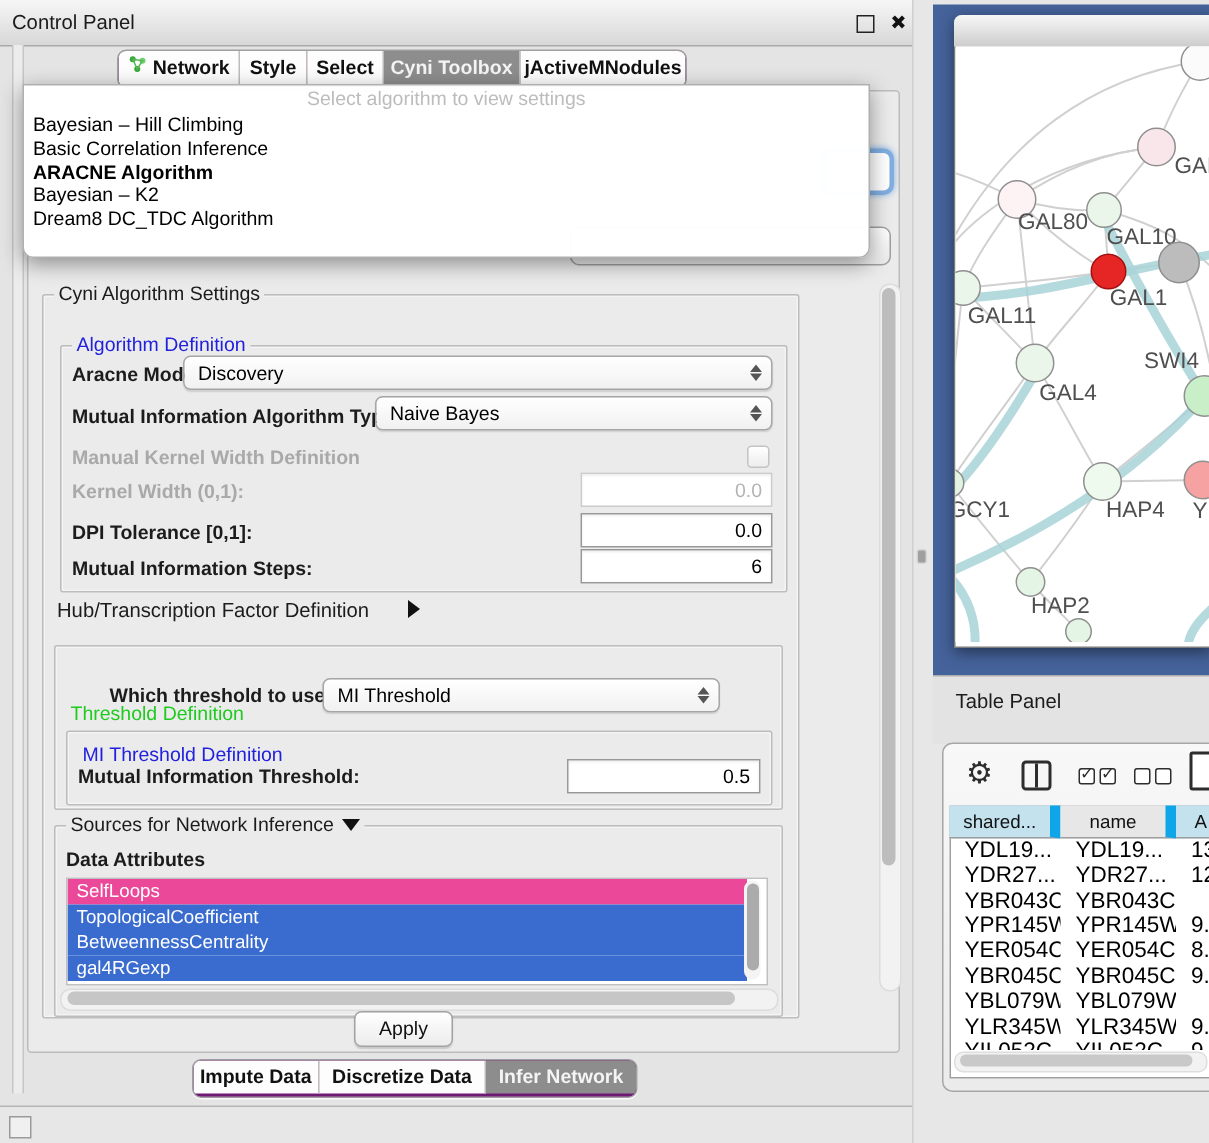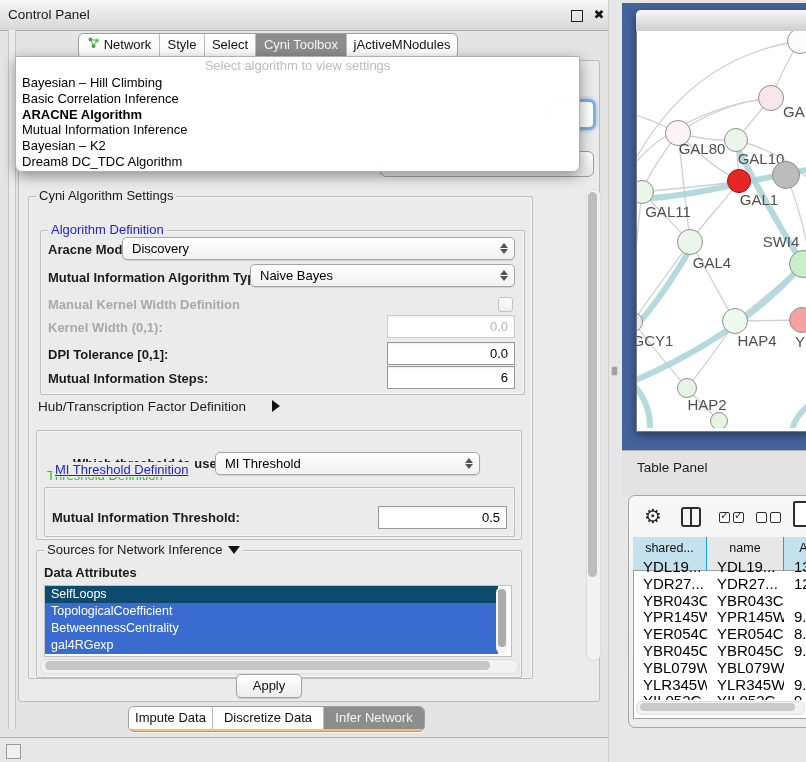--- a/index.html
+++ b/index.html
@@ -15,22 +15,22 @@
   #control-window{left:0;top:0;width:608px;height:737px;background:#e4e4e4;
     border-right:1px solid #b5b5b5;border-bottom:1px solid #b5b5b5;}
   #titlebar{left:0;top:0;width:608px;height:30px;
     background:linear-gradient(#f6f6f6,#d8d8d8);border-bottom:1px solid #aaa;}
   #title-text{left:8px;top:0;height:30px;line-height:30px;font-size:13.5px;color:#1b1b1b;}
   #float-btn{left:571px;top:10px;width:10px;height:10px;border:1.6px solid #222;background:transparent;}
   #close-btn{left:590px;top:5px;width:18px;height:20px;font-size:13px;font-weight:bold;color:#111;line-height:20px;text-align:center;}
   #left-gutter{left:8px;top:30px;width:6px;height:699px;border-left:1px solid #c6c6c6;border-right:1px solid #c6c6c6;background:#ececec;}
 
   
-  .seg-bar{display:flex;border:1px solid #9f9f9f;border-radius:6px;background:#fdba74;overflow:hidden;
-    box-shadow:0 1px 0 rgba(255,255,255,.8);}
+  .seg-bar{display:flex;border:1px solid #9f9f9f;border-radius:6px;background:#701a75;overflow:hidden;
+    box-shadow:0 1px 0 rgba(255,255,255,.8);font-weight:bold;}
   .seg{height:22px;line-height:22px;text-align:center;font-size:13px;color:#111;background:#fdfdfd;
     border-right:1px solid #bdbdbd;display:flex;align-items:center;justify-content:center;gap:4px;}
   .seg:last-child{border-right:none;}
   .seg.selected{background:#8d8d8d;color:#f4f4f4;}
   #top-tabs{left:78px;top:33px;height:24px;}
   #bottom-tabs{left:128px;top:706px;height:24px;}
 
   #content-panel{left:18px;top:60px;width:580px;height:640px;background:#ebebeb;
     border:1px solid #bcbcbc;border-radius:3px;}
 
@@ -53,21 +53,21 @@
   .t-blue{color:#2121dd;}
   .t-green{color:#1ecb1e;}
 
   #cyni-group{left:28px;top:196px;width:503px;height:481px;}
   #cyni-label{left:36px;top:188px;color:#1b1b1b;}
   #algdef-group{left:40px;top:230px;width:483px;height:163px;}
   #algdef-label{left:48px;top:222px;}
   #thresh-group{left:36px;top:430px;width:484px;height:108px;}
   #thresh-label{left:44px;top:422px;margin-top:46px;}
   #mithresh-group{left:44px;top:487px;width:469px;height:48px;}
-  #mithresh-label{left:52px;top:462px;text-decoration:underline;}
+  #mithresh-label{left:52px;top:495px;}
   #sources-group{left:36px;top:550px;width:484px;height:126px;}
   #sources-label{left:44px;top:542px;color:#1b1b1b;display:flex;align-items:center;gap:5px;}
 
   .form-label{font-size:13px;font-weight:bold;color:#1c1c1c;white-space:nowrap;}
   .form-label.disabled{color:#a9a9a9;}
   .plain-label{font-size:13.5px;color:#1c1c1c;white-space:nowrap;}
 
   
   .combo{background:linear-gradient(#ffffff,#f1f1f1);border:1px solid #a6a6a6;border-radius:5px;
     font-size:13px;color:#000;line-height:21px;padding-left:9px;box-shadow:0 1px 1px rgba(0,0,0,.12);}
@@ -124,22 +124,22 @@
   .ticon{position:absolute;color:#2d2d2d;}
   #gear-icon{left:644px;top:504px;font-size:20px;line-height:24px;}
   #split-icon{left:681px;top:507px;width:16px;height:16px;border:2px solid #2d2d2d;border-radius:3px;}
   #split-icon::after{content:"";position:absolute;left:6.5px;top:0;width:2px;height:16px;background:#2d2d2d;}
   .cb{position:absolute;width:9px;height:9px;border:1.6px solid #2d2d2d;border-radius:2px;background:#fff;}
   .cb.checked::after{content:"✓";position:absolute;left:0px;top:-4px;font-size:11px;font-weight:bold;color:#2d2d2d;}
   #doc-icon{left:793px;top:501px;width:14px;height:22px;border:2px solid #2d2d2d;border-radius:2px;background:#fff;}
 
   #tbl{left:633px;top:537px;width:173px;height:180px;background:#fff;border:1px solid #9e9e9e;overflow:hidden;}
   #tbl-header{left:633px;top:537px;width:173px;height:22px;display:flex;}
-  .th{height:34px;line-height:22px;text-align:center;font-size:12.5px;color:#111;
-    border-right:1px solid #0ea5e9;border-bottom:1px solid #9e9e9e;box-sizing:border-box;flex-shrink:0;}
+  .th{height:22px;line-height:22px;text-align:center;font-size:12.5px;color:#111;
+    border-right:7px solid #0ea5e9;border-bottom:1px solid #9e9e9e;box-sizing:border-box;flex-shrink:0;}
   .th.hl{background:#c3e2ee;}
   .th.plain{background:#e7e7e7;}
   #tbl-rows{left:633px;top:559px;width:173px;height:141px;overflow:hidden;}
   .tr{display:flex;height:16.8px;}
   .td{font-size:15px;color:#000;line-height:16.8px;padding-left:10px;white-space:nowrap;overflow:hidden;flex-shrink:0;box-sizing:border-box;}
   #tbl-hscroll{left:636px;top:701px;width:167px;height:12px;background:#f2f2f2;border:1px solid #dedede;border-radius:6px;}
   #tbl-hthumb{left:640px;top:703px;width:155px;height:8px;background:#c9c9c9;border-radius:4px;}
 
   
   #corner-icon{left:6px;top:744px;width:13px;height:13px;border:1.5px solid #9a9a9a;background:#f0f0f0;}
@@ -183,21 +183,20 @@
 
   <div class="abs" id="combo-focus-sliver"></div>
   <div class="abs" id="combo-lower-sliver"></div>
 
   <div class="abs" id="dropdown">
     <div id="dd-hint">Select algorithm to view settings</div>
     <div id="dd-items">
         <div class="dd-item">Bayesian – Hill Climbing</div>
         <div class="dd-item">Basic Correlation Inference</div>
         <div class="dd-item bold">ARACNE Algorithm</div>
-        <div class="dd-item">Mutual Information Inference</div>
         <div class="dd-item">Bayesian – K2</div>
         <div class="dd-item">Dream8 DC_TDC Algorithm</div>
       </div>
   </div>
 
   <div class="abs groupbox" id="cyni-group"></div>
   <span class="group-label" id="cyni-label">Cyni Algorithm Settings</span>
 
   <div class="abs groupbox" id="algdef-group"></div>
   <span class="group-label t-blue" id="algdef-label">Algorithm Definition</span>
@@ -255,21 +254,21 @@
 
   <div class="abs groupbox" id="sources-group"></div>
   <span class="group-label" id="sources-label">
       <span>Sources for Network Inference</span>
       <span class="tri-down"></span>
     </span>
 
   <span class="abs form-label" style="left:44px;top:565px;">Data Attributes</span>
 
   <div class="abs" id="attr-list">
-      <div class="attr-item" style="background: #0c4a6e;">SelfLoops</div>
+      <div class="attr-item" style="background: #ec4899;">SelfLoops</div>
       <div class="attr-item" style="background: rgb(58, 108, 208);">TopologicalCoefficient</div>
       <div class="attr-item" style="background: rgb(58, 108, 208);">BetweennessCentrality</div>
       <div class="attr-item" style="background: rgb(58, 108, 208);">gal4RGexp</div>
     </div>
   <div class="abs" id="attr-vscroll"></div>
   <div class="abs" id="attr-vthumb"></div>
   <div class="abs" id="cyni-hscroll"></div>
   <div class="abs" id="cyni-hthumb"></div>
   <div class="abs" id="cyni-vscroll"></div>
   <div class="abs" id="cyni-vthumb"></div>

